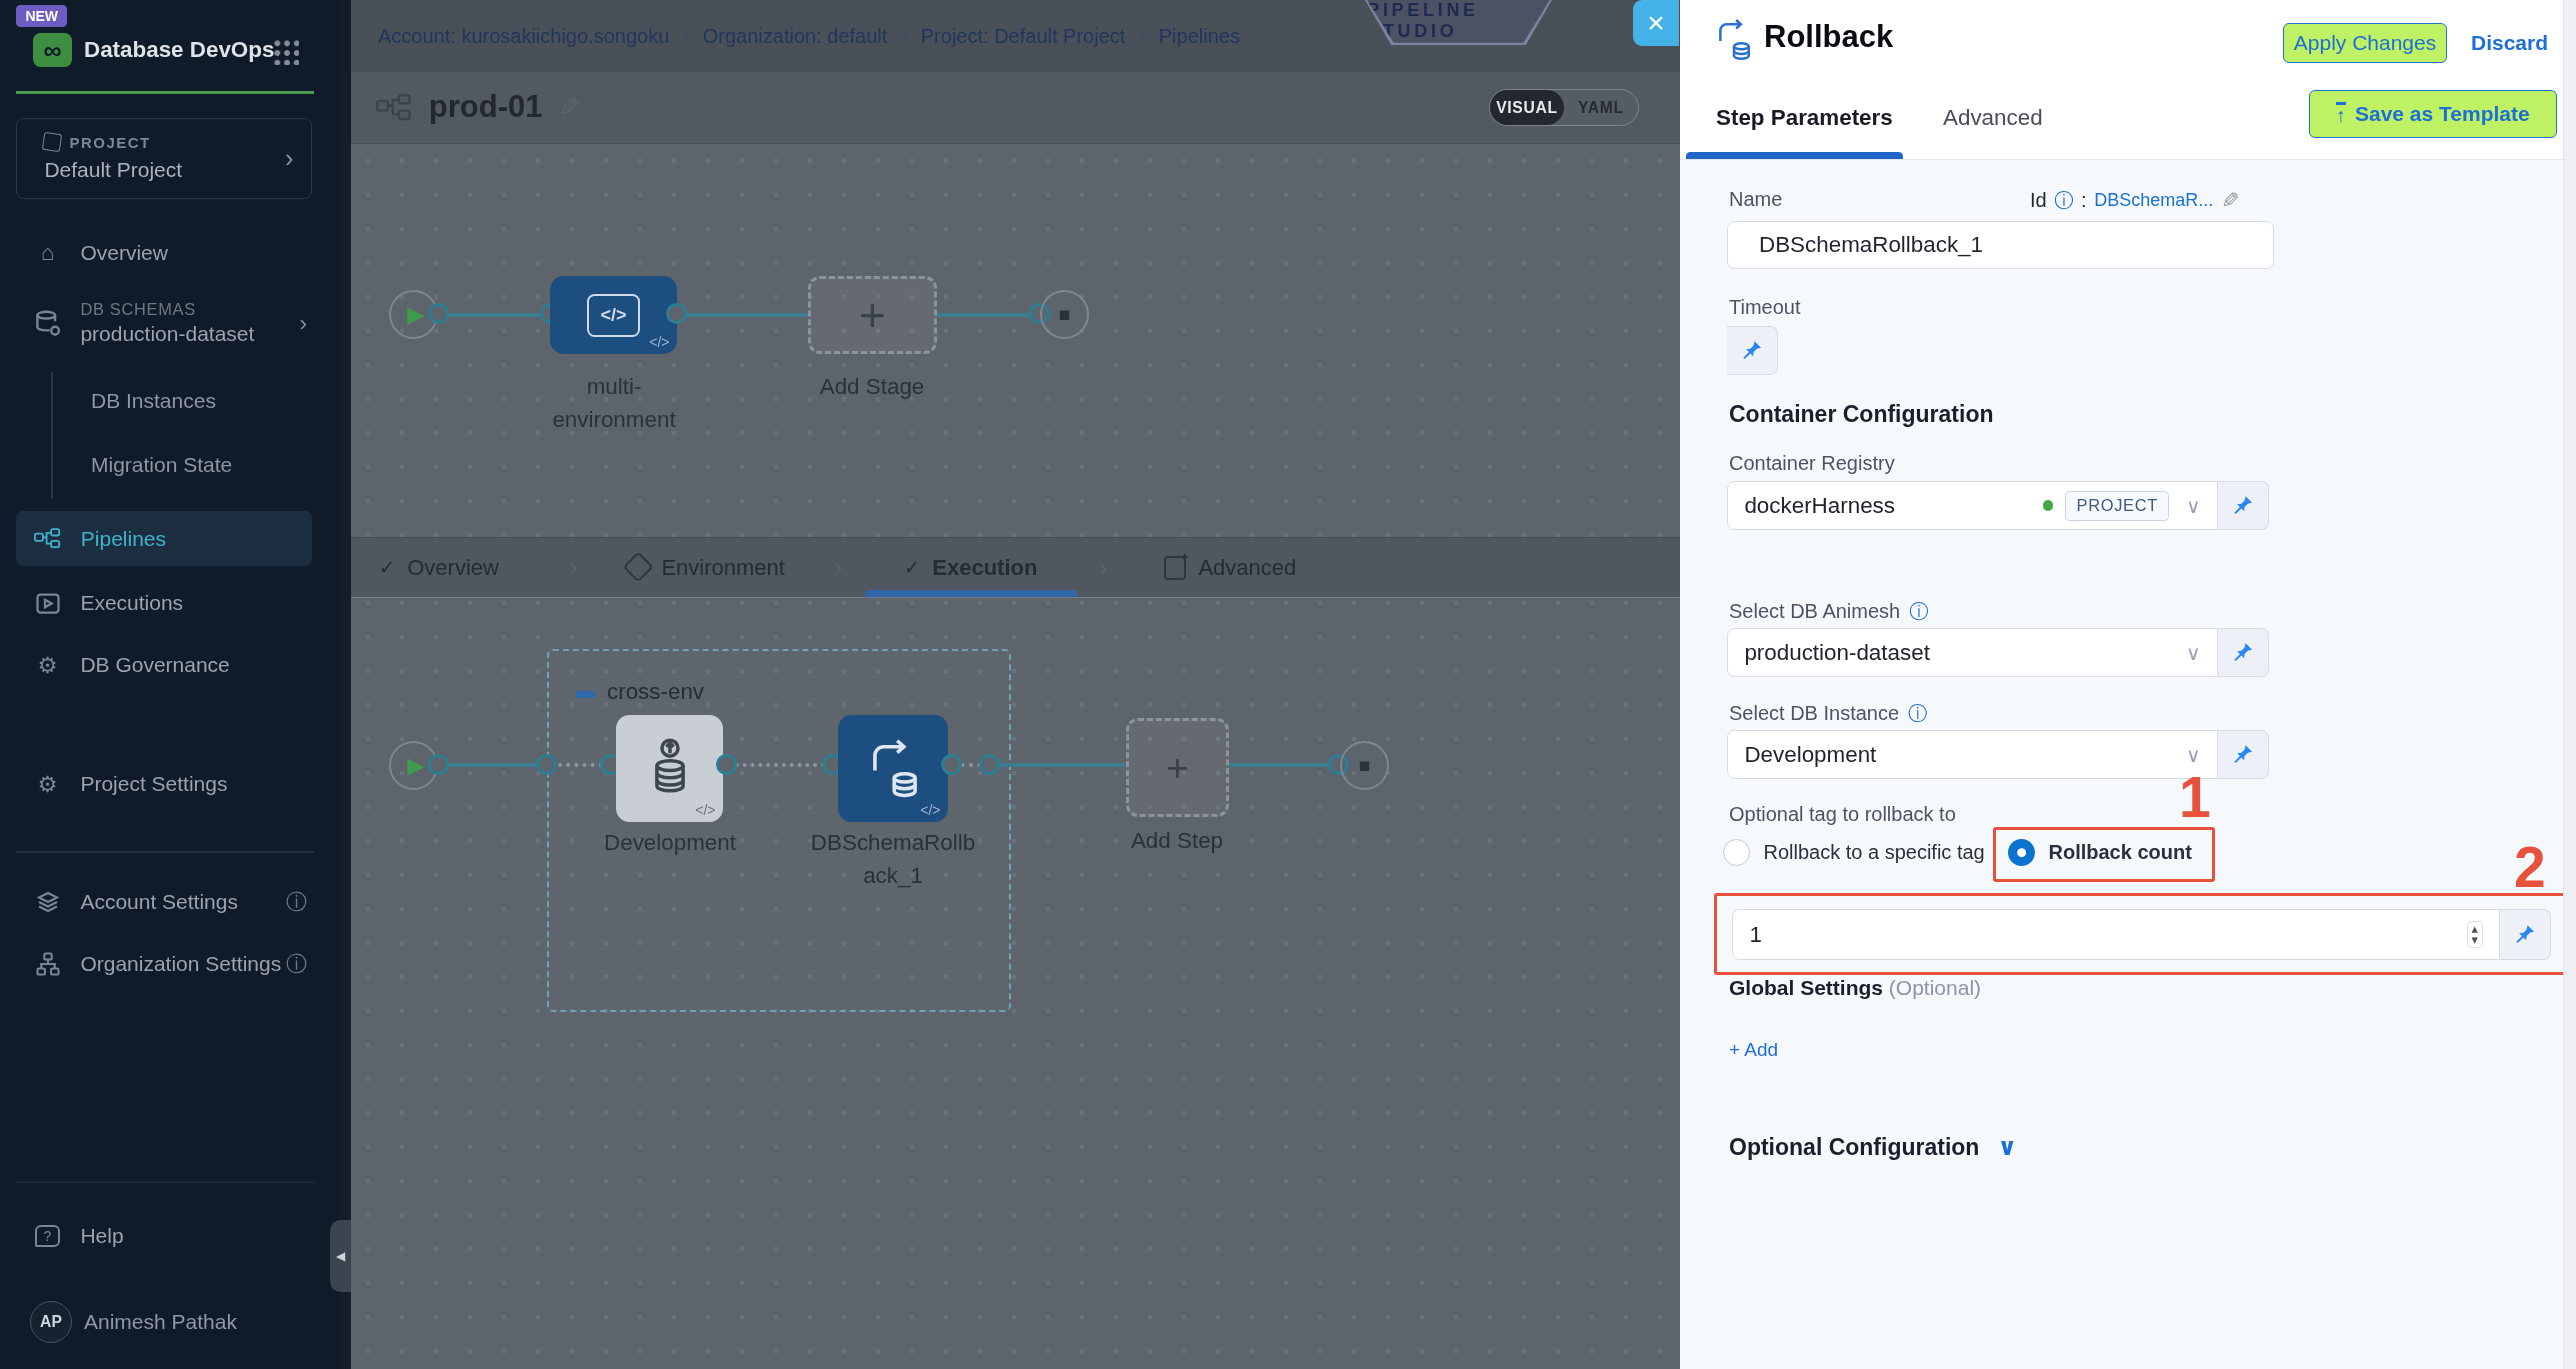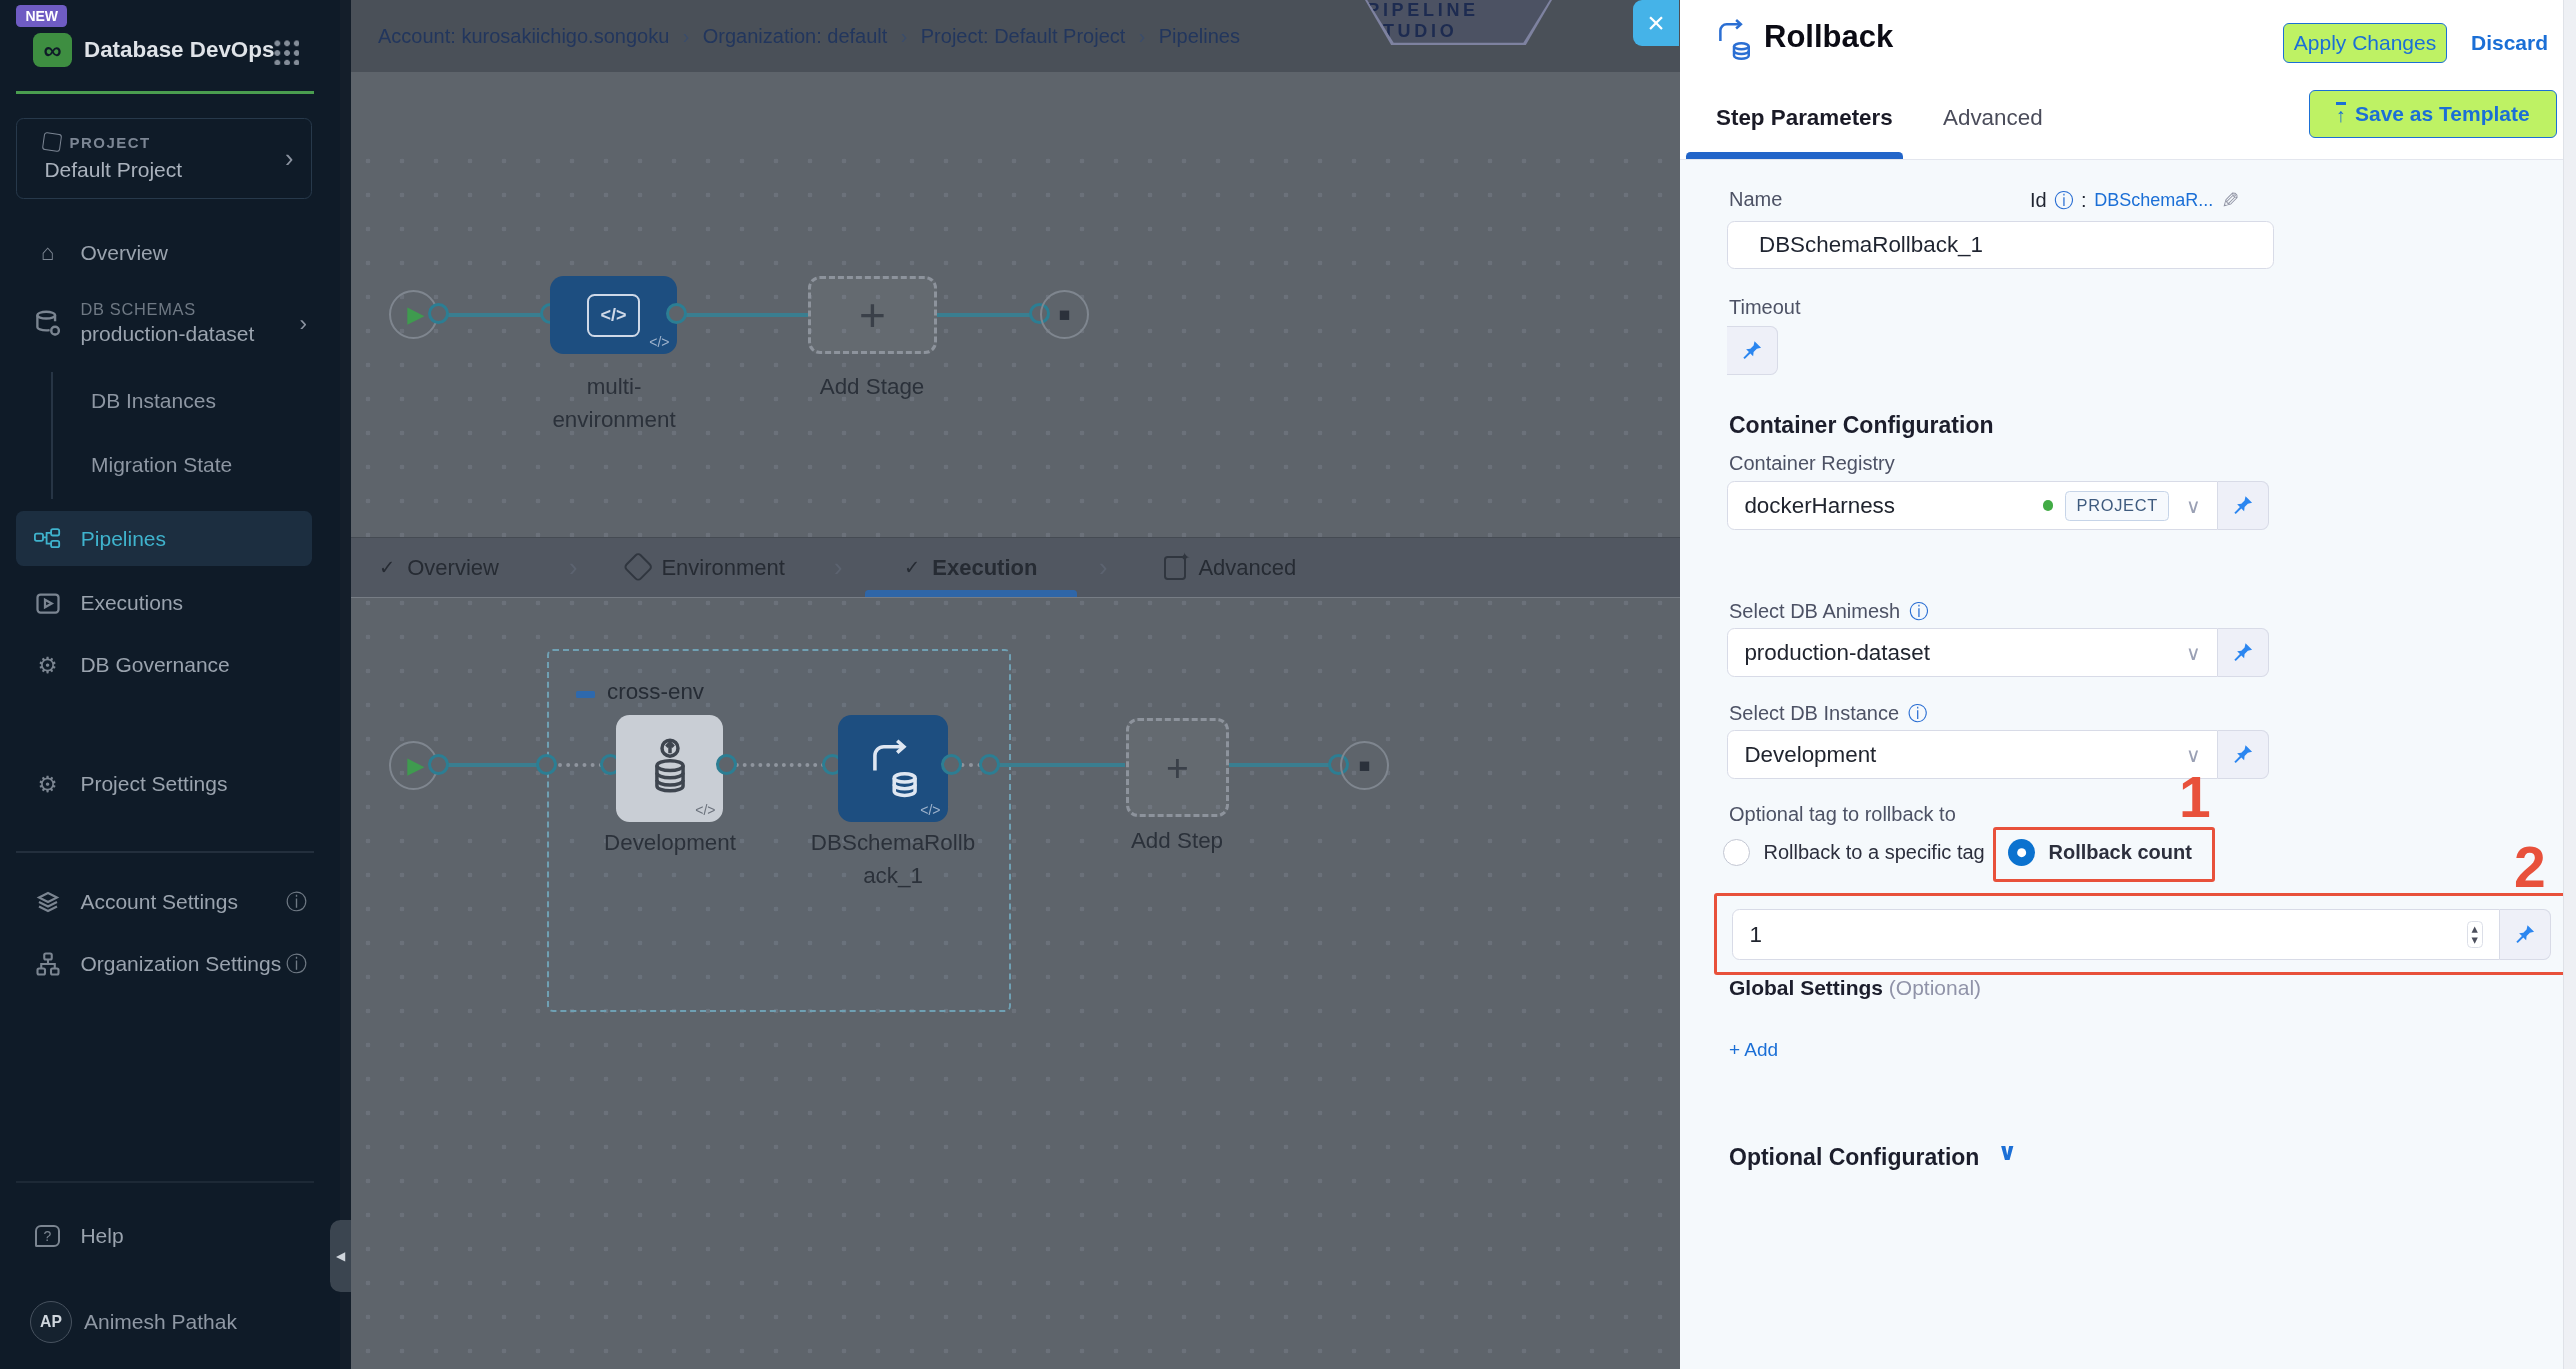--- a/index.html
+++ b/index.html
@@ -81,21 +81,21 @@
   .panel-header{position:absolute;left:0;top:0;width:100%;height:78px;background:#fff;}
   .panel-tabs{position:absolute;left:0;top:78px;width:100%;height:82px;background:#fff;border-bottom:1.5px solid #e3e6ee;box-sizing:border-box;}
   .p-title{position:absolute;left:84px;top:19.4px;font-size:31px;font-weight:bold;color:#0b0b14;}
   .btn-outline{position:absolute;border:1.5px solid #1b6fd6;color:#1b6fd6;background:#bef264;border-radius:6px;display:flex;align-items:center;justify-content:center;gap:9px;font-size:21px;cursor:pointer;box-sizing:border-box;}
   .link-blue{color:#1b6fd6;font-size:21px;cursor:pointer;}
   .ptab-label{position:absolute;font-size:22.4px;cursor:pointer;}
   .ptab-active{font-weight:bold;color:#1a1a26;}
   .ptab-idle{color:#4a4c5a;}
   .ptab-underline{position:absolute;left:6px;bottom:0;width:217px;height:6.7px;background:#2265c9;border-radius:4.5px 4.5px 0 0;}
   .flabel{position:absolute;font-size:20px;color:#4d5265;}
-  .fheading{position:absolute;font-size:23px;font-weight:bold;color:#1c1e2c;margin-top:11px;}
+  .fheading{position:absolute;font-size:23px;font-weight:bold;color:#1c1e2c;}
   .tinput{position:absolute;background:#fff;border:1.5px solid #d8dbe7;border-radius:7.5px;font-size:22.4px;color:#1f2430;padding:0 31px;font-family:inherit;box-sizing:border-box;outline:none;}
   .combo{position:absolute;display:flex;align-items:stretch;height:49px;cursor:pointer;}
   .combo .cin{background:#fff;border:1.5px solid #d8dbe7;border-radius:7.5px 0 0 7.5px;display:flex;align-items:center;padding:0 16.4px;font-size:22.4px;color:#20242e;gap:12px;box-sizing:border-box;}
   .combo .cpin{width:51px;background:#eef0f8;border:1.5px solid #d8dbe7;border-left:none;border-radius:0 7.5px 7.5px 0;display:flex;align-items:center;justify-content:center;box-sizing:border-box;}
   .chev-gray{color:#9aa0b4;font-size:20px;margin-left:auto;}
   .scope-badge{border:1.5px solid #c6d4e8;border-radius:4.5px;background:#f6f9fd;color:#3e5a7e;font-size:16.4px;padding:4.5px 10.5px;letter-spacing:0.7px;}
   .gdot{width:10.5px;height:10.5px;border-radius:50%;background:#42ab45;flex:none;}
   .info-blue{color:#2b6fd3;font-size:19.4px;}
   .radio{width:27px;height:27px;border-radius:50%;border:1.5px solid #c3c7d3;background:#fff;box-sizing:border-box;flex:none;cursor:pointer;}
   .radio-checked{width:27px;height:27px;border-radius:50%;background:#0b72cf;position:relative;flex:none;box-sizing:border-box;cursor:pointer;}
@@ -121,20 +121,36 @@
       <span class="crumb-sep">›</span>
       <span>Project: Default Project</span>
       <span class="crumb-sep">›</span>
       <span>Pipelines</span>
     </div>
     <div class="abs studio-badge">
       <div class="studio-badge-inner">PIPELINE STUDIO</div>
     </div>
   </div>
 
+  <div id="titlebar" class="abs">
+    <div class="abs pipe-title">
+      <svg width="36" height="30" viewBox="0 0 30 22" fill="none" stroke="#3c434c" stroke-width="2">
+        <rect x="1" y="6" width="9" height="8" rx="2"></rect>
+          <rect x="19" y="1" width="9" height="7" rx="2"></rect>
+          <rect x="19" y="14" width="9" height="7" rx="2"></rect>
+        <path d="M10 10h4v-5h5M14 10v7h5"></path>
+      </svg>
+      <span class="pipe-name">prod-01</span>
+      <span class="pencil">✎</span>
+    </div>
+    <div class="abs toggle">
+      <div class="seg seg-visual">VISUAL</div>
+      <div class="seg seg-yaml">YAML</div>
+    </div>
+  </div>
 
   <div id="canvas" class="abs"></div>
   <div id="edge-strip" class="abs"></div>
 
   <div class="hline" style="left:439px;top:313px;width:112px;"></div>
   <div class="hline" style="left:677px;top:313px;width:131px;"></div>
   <div class="hline" style="left:937px;top:313px;width:103px;"></div>
   <div class="endpoint" style="left:389px;top:290px;">
       <span class="play-glyph">▶</span>
     </div>

